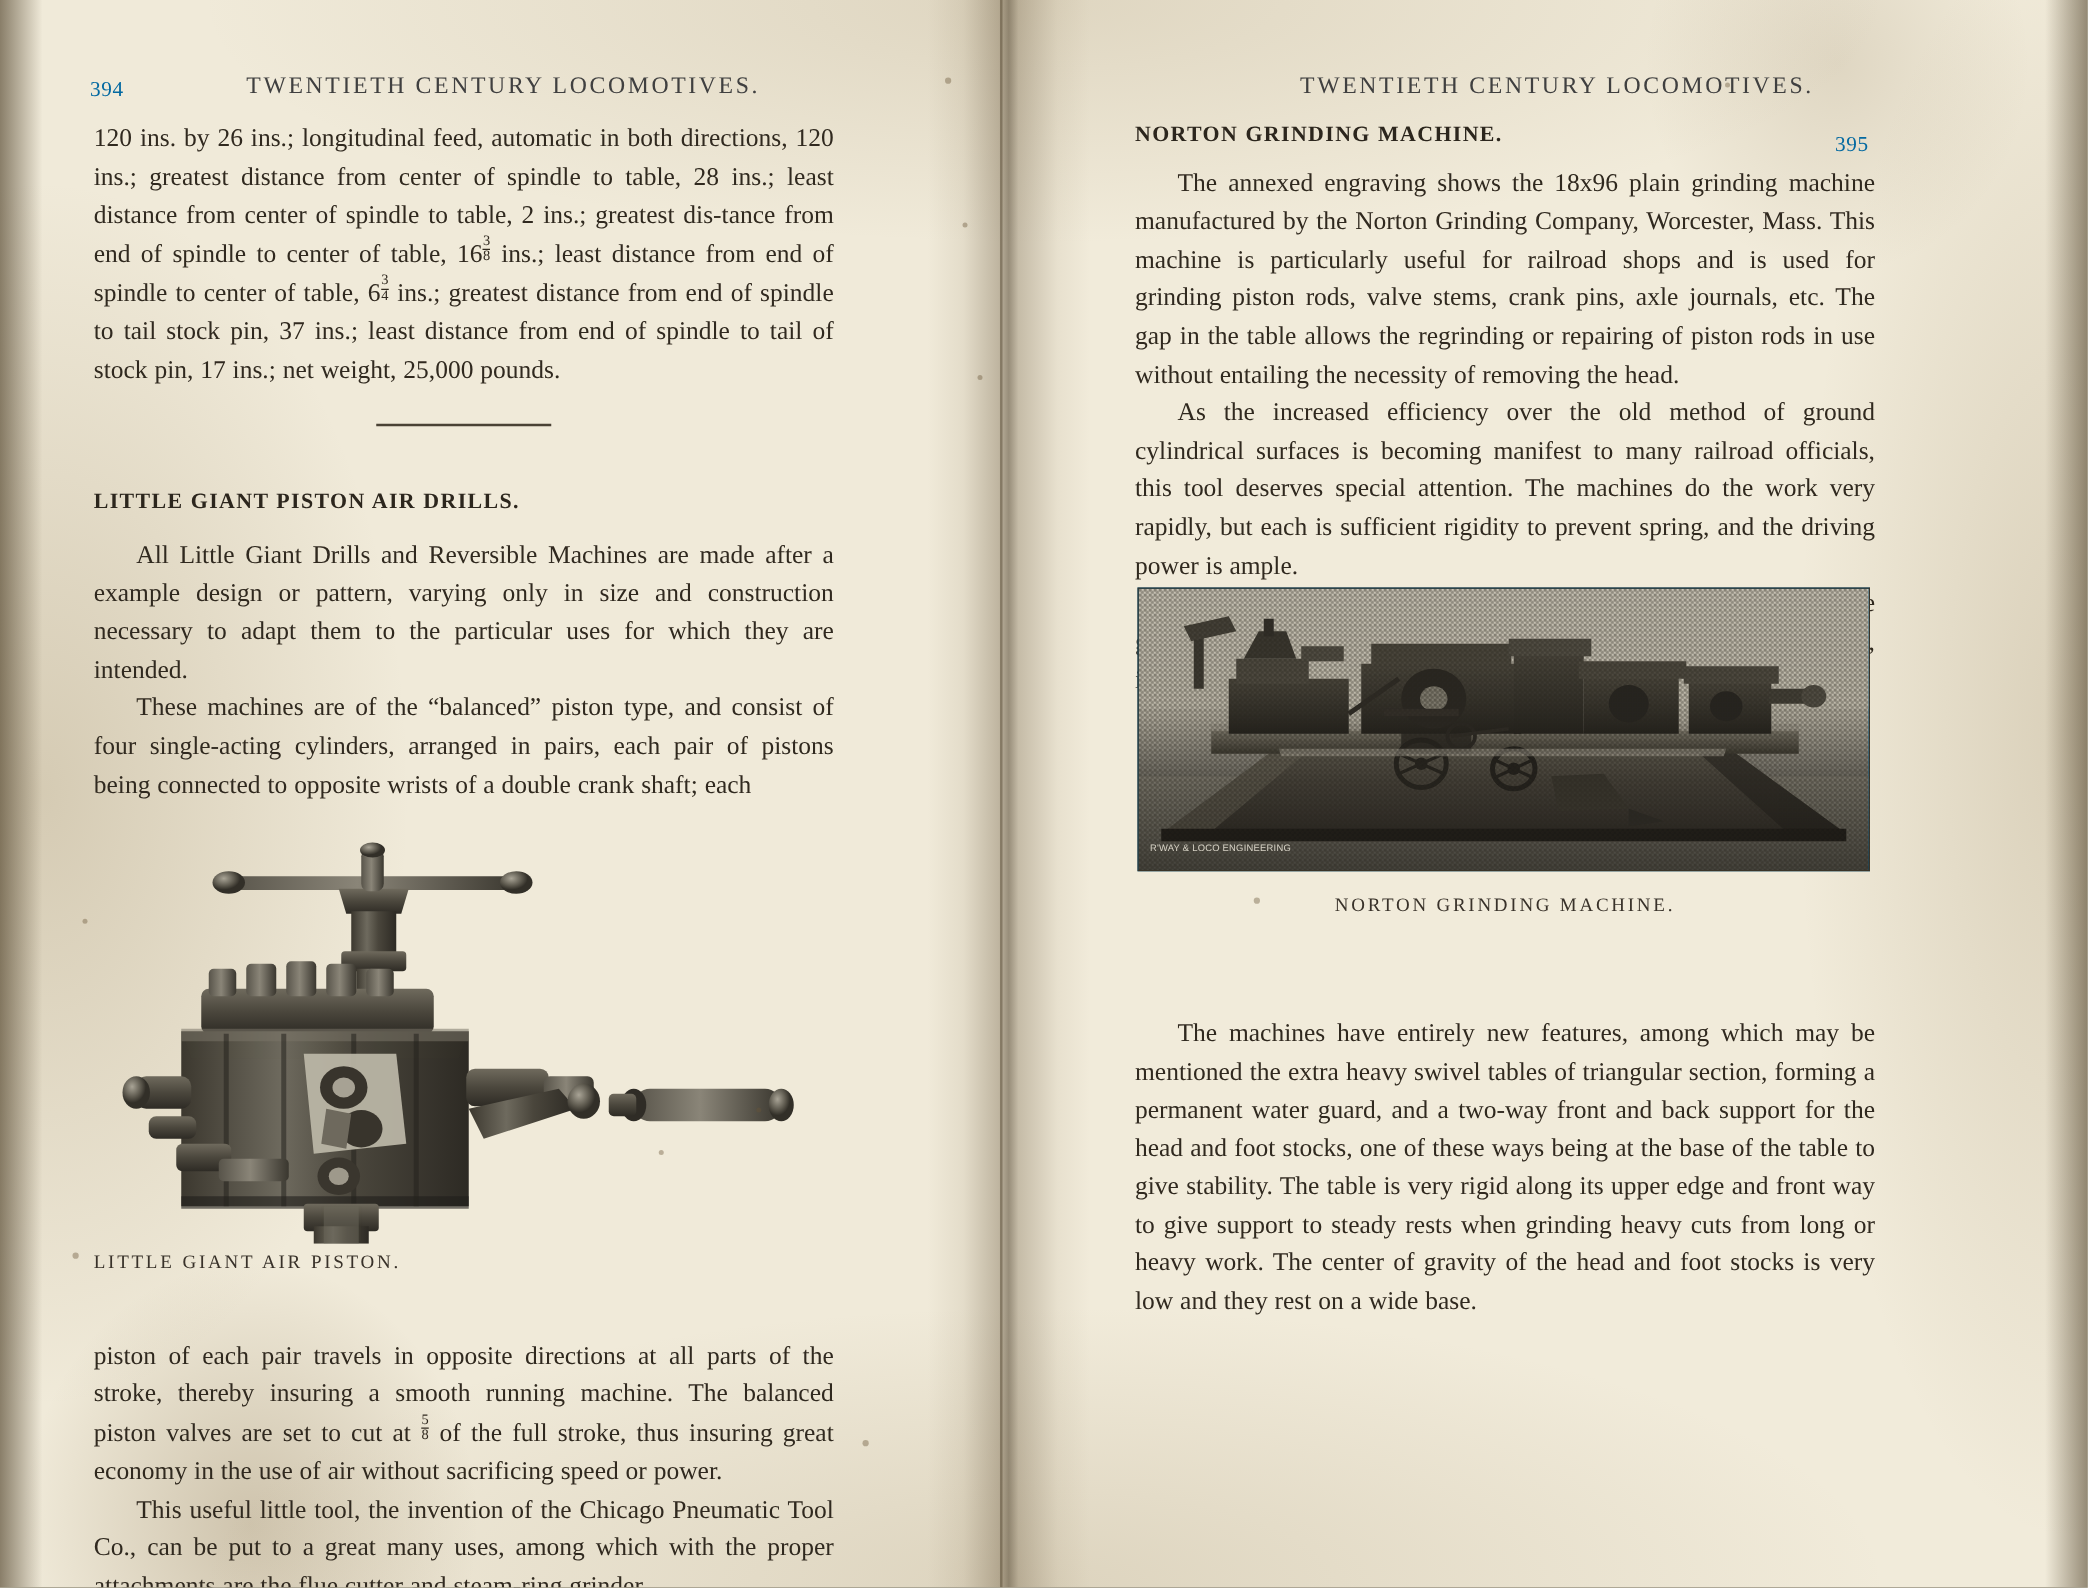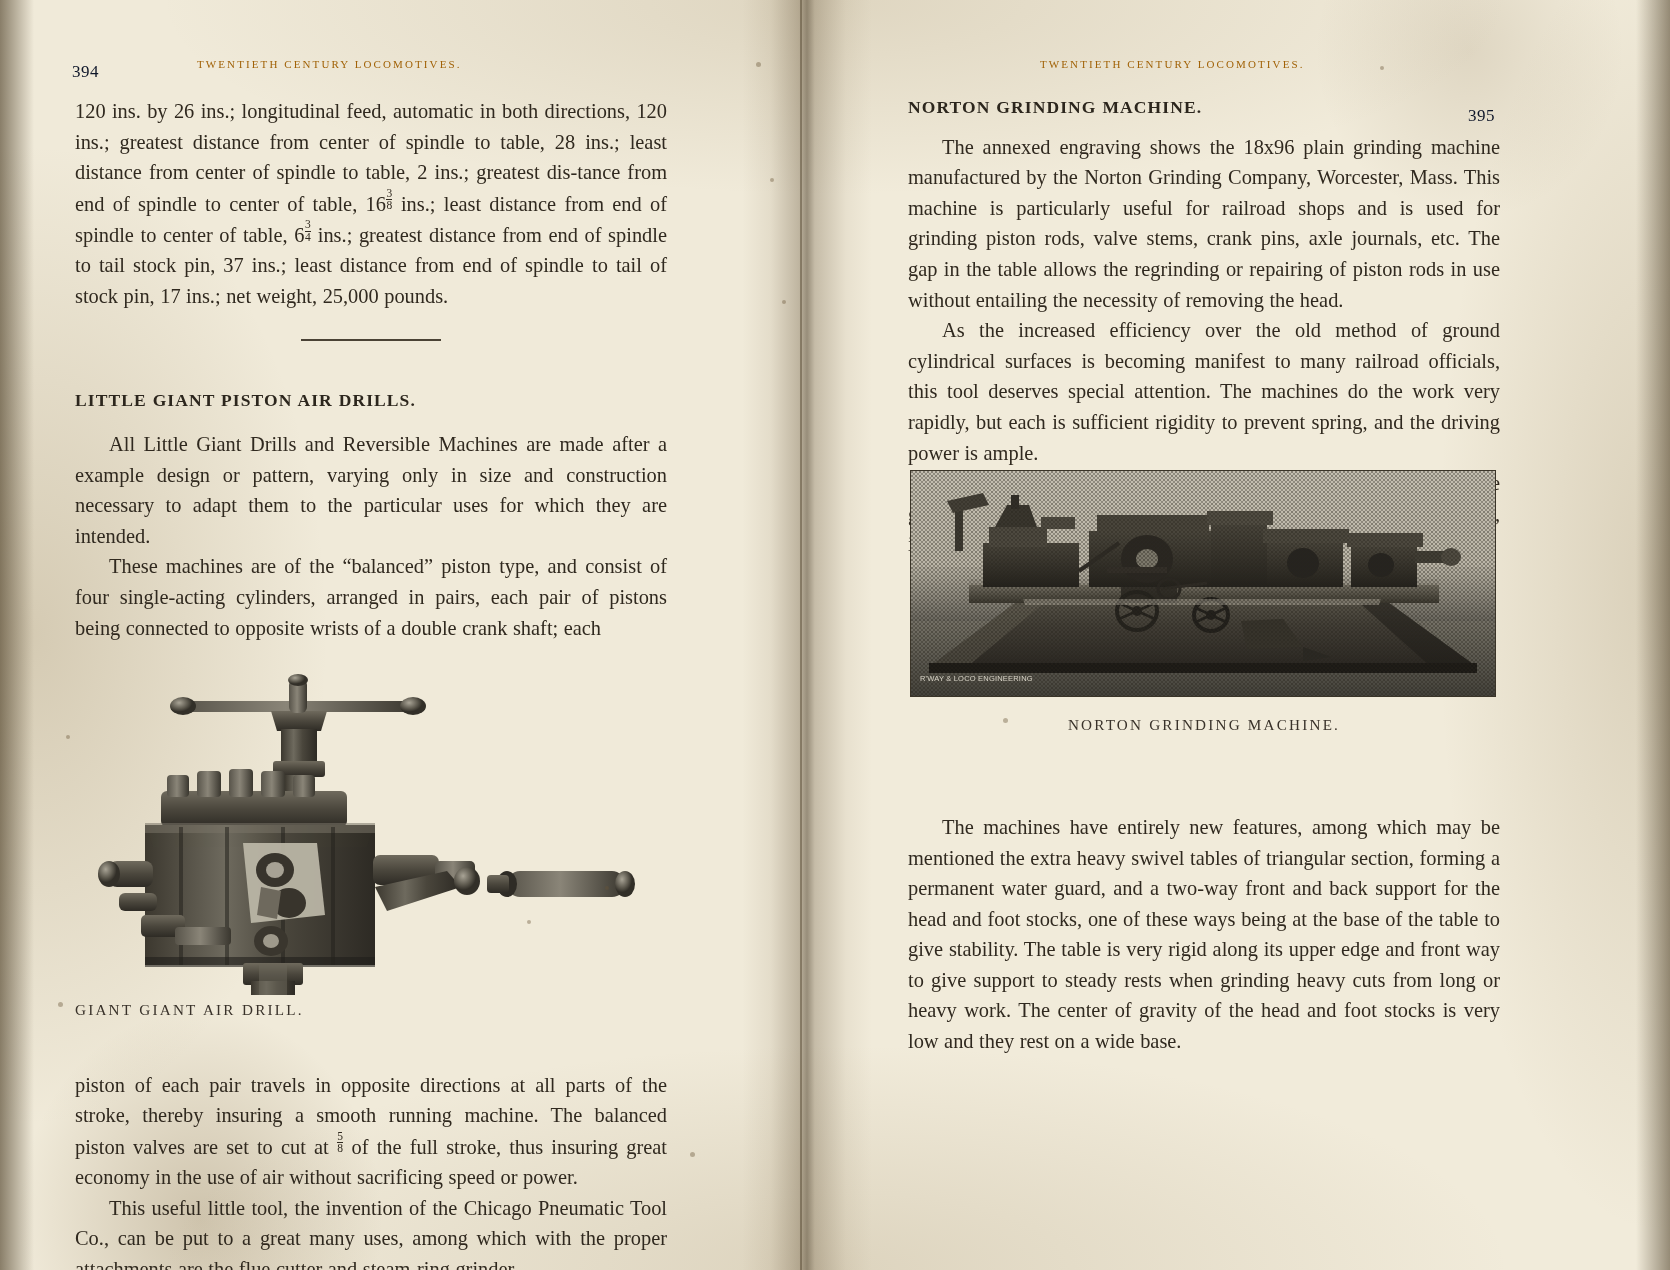--- a/index.html
+++ b/index.html
@@ -94,33 +94,33 @@
     top: 0;
     height: 1270px;
   }
   #page-394 { left: 0;    width: 800px; }
   #page-395 { left: 800px; width: 870px; }
 
   .running-head {
     position: absolute;
     top: 58px;
     font-family: "Liberation Serif", "DejaVu Serif", serif;
-    font-size: 11px;
+    font-size: 19px;
     letter-spacing: 2.1px;
-    color: #a16207;
+    color: #404040;
     white-space: nowrap;
   }
   #head-394 { left: 197px; }
   #head-395 { left: 240px; }
 
   .folio {
     position: absolute;
     top: 62px;
     font-size: 17px;
-    color: #0f172a;
+    color: #0369a1;
     letter-spacing: .5px;
   }
   #folio-394 { left: 72px; }
   #folio-395 { left: 668px; margin-top: 44px; }
 
   .textblock {
     position: absolute;
     color: #30291f;
     font-size: 20.4px;
     line-height: 30.6px;
@@ -340,21 +340,21 @@
           <ellipse cx="550" cy="219" rx="10" ry="13" fill="url(#knob)"></ellipse>
           <rect x="412" y="210" width="22" height="18" rx="4" fill="url(#mtl2)"></rect>
 
           <rect x="168" y="298" width="60" height="22" rx="3" fill="url(#mtl2)"></rect>
           <rect x="176" y="316" width="44" height="14" fill="url(#mtl)"></rect>
           <rect x="182" y="300" width="32" height="28" fill="#55514708"></rect>
           <rect x="184" y="300" width="28" height="30" fill="#6b675b" opacity=".5"></rect>
         </svg>
       </div>
 
-      <p class="fig-caption">GIANT GIANT AIR DRILL.</p>
+      <p class="fig-caption">LITTLE GIANT AIR PISTON.</p>
 
       <p style="margin-top:44px"><span>piston of each pair travels in opposite directions at all parts of the stroke, thereby insuring a smooth running machine.  The balanced piston valves are set to cut at </span><span class="frac"><span class="num">5</span><span class="den">8</span></span><span> of the full stroke, thus insuring great economy in the use of air without sacrificing speed or power.</span></p>
 
       <p class="ind">This useful little tool, the invention of the Chicago Pneumatic Tool Co., can be put to a great many uses, among which with the proper attachments are the flue cutter and steam-ring grinder.</p>
     </div>
   </div>
 
   <div class="page" id="page-395">
 
     <div class="running-head" id="head-395">TWENTIETH CENTURY LOCOMOTIVES.</div>

